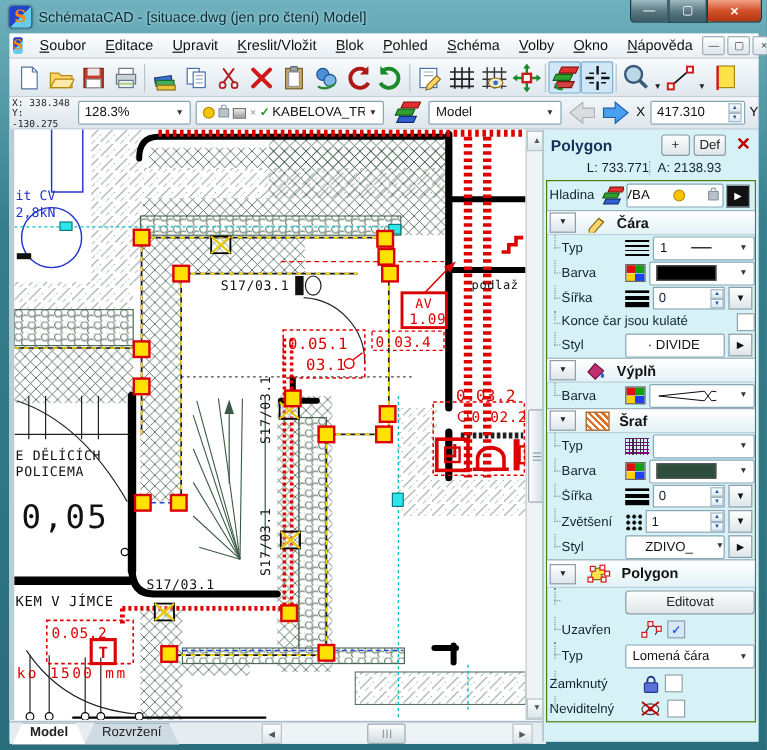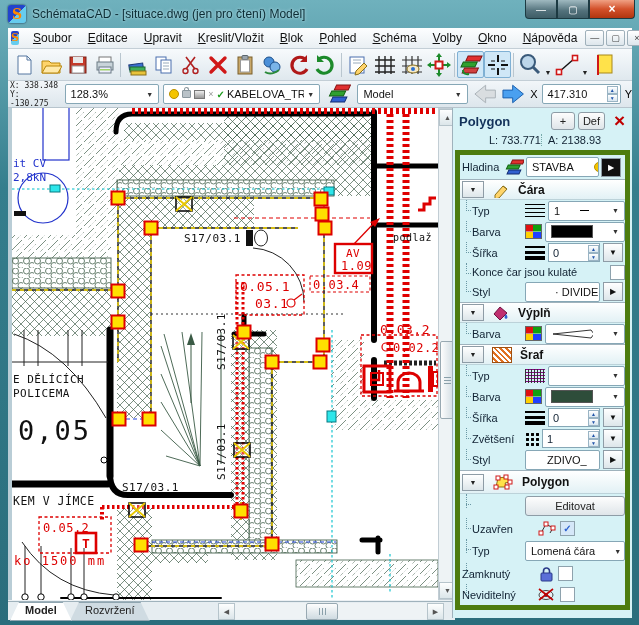--- a/index.html
+++ b/index.html
@@ -34,21 +34,21 @@
   .tb1{position:absolute;left:0;right:0;top:21px;height:31px;background:linear-gradient(#f7fafc,#dfe8ee);
        border-bottom:1px solid #c3ced6;display:flex;align-items:center;padding-left:2px;}
   .tbtn{width:27px;height:27px;display:flex;align-items:center;justify-content:center;border-radius:2px;}
   .tbtn.pressed{background:#cfe7f7;border:1px solid #7fb0d4;width:25px;height:25px;}
   .tsep{width:1px;height:24px;background:#b9c6cf;margin:0 2px;}
   .tsmall{width:10px;height:26px;display:flex;align-items:flex-end;justify-content:center;font-size:7px;color:#222;padding-bottom:4px;}
   .tb2{position:absolute;left:0;right:0;top:53px;height:26px;background:linear-gradient(#f2f6f9,#dde6ec);
        border-bottom:1px solid #b7c4cd;display:flex;align-items:center;gap:4px;padding-left:2px;font-size:11px;}
   .coords{font-size:8px;line-height:9px;color:#222;width:52px;font-family:"DejaVu Sans Mono",monospace;}
   .cb{background:#fff;border:1px solid #86a7b6;border-radius:2px;height:18px;display:flex;align-items:center;
-      padding:0 2px 0 5px;font-size:11px;color:#111;white-space:nowrap;overflow:hidden;}
+      padding:0 2px 0 5px;font-size:11px;color:#111;white-space:nowrap;overflow:hidden;justify-content:center;}
   .cb .arr{margin-left:auto;font-size:7px;color:#333;padding:0 3px;flex:none;}
   .navarr{width:26px;height:20px;}
   .spin{display:flex;flex-direction:column;width:11px;flex:none;}
   .spin span{font-size:5px;line-height:6px;text-align:center;color:#2255aa;border:1px solid #9ab4c4;background:linear-gradient(#fff,#d8e6f0);}
   .dot{width:8px;height:8px;border-radius:50%;background:#f4c400;border:1px solid #b89000;flex:none;}
   .mlock{width:7px;height:6px;background:#b9c2c8;border:1px solid #8a979e;border-radius:1px;position:relative;margin-left:3px;flex:none;}
   .mlock:before{content:"";position:absolute;left:1px;top:-4px;width:3px;height:3px;border:1px solid #8a979e;border-bottom:none;border-radius:3px 3px 0 0;}
   .mprint{width:9px;height:7px;background:linear-gradient(#eee,#999);border:1px solid #777;flex:none;margin-left:3px;}
   .mx{color:#999;font-size:9px;margin-left:3px;flex:none;}
   .mchk{color:#1a9a1a;font-size:10px;font-weight:bold;margin:0 2px 0 3px;flex:none;}
@@ -76,21 +76,21 @@
   .panel{position:absolute;left:444px;top:0;width:180px;height:510px;background:#d6f2f6;border-left:1px solid #9fb2bc;
          font-size:11px;color:#123;padding:2px 2px 0 2px;box-sizing:border-box;}
   .p-head{display:flex;align-items:center;height:22px;gap:3px;}
   .p-title{font-weight:bold;font-size:13px;color:#13325a;margin-left:4px;margin-right:auto;}
   .b7{height:18px;min-width:24px;border:1px solid #8e9ca6;border-radius:3px;background:linear-gradient(#fdfdfd,#dfe5e9);
       font-size:11px;color:#222;display:flex;align-items:center;justify-content:center;padding:0 4px;}
   .p-close{width:22px;height:20px;border:none;background:none;color:#c00000;font-size:19px;font-weight:bold;line-height:18px;text-align:center;}
   .p-la{display:flex;height:16px;align-items:center;font-size:11px;text-align:right;}
   .p-la span:first-child{width:82px;margin-left:4px;border-right:1px dotted #7aa;}
   .p-la span:last-child{padding-left:6px;}
-  .p-box{border:5px solid #4d7c0f;background:#d6f2f6;margin-top:2px;}
+  .p-box{border:1px solid #4d7c0f;background:#d6f2f6;margin-top:2px;}
   .hl-row{display:flex;align-items:center;height:24px;gap:2px;padding:0 2px;}
   .sec-h{display:flex;align-items:center;height:19px;background:linear-gradient(#ffffff,#e2f1f5);
          border-top:1px solid #9fb2bc;border-bottom:1px solid #bcd2d9;gap:8px;}
   .darr{width:20px;height:15px;border:1px solid #8e9ca6;background:linear-gradient(#fff,#dde6ea);margin-left:2px;
         font-size:7px;color:#222;display:flex;align-items:center;justify-content:center;flex:none;}
   .sec-h b{font-size:12px;color:#111;}
   .row{display:flex;align-items:center;height:21px;gap:3px;padding-left:12px;position:relative;}
   .row:before{content:"";position:absolute;left:6px;top:0;bottom:10px;border-left:1px dotted #6a98a5;}
   .row:after{content:"";position:absolute;left:6px;top:10px;width:5px;border-top:1px dotted #6a98a5;}
   .rlbl{width:50px;flex:none;overflow:hidden;white-space:nowrap;}

